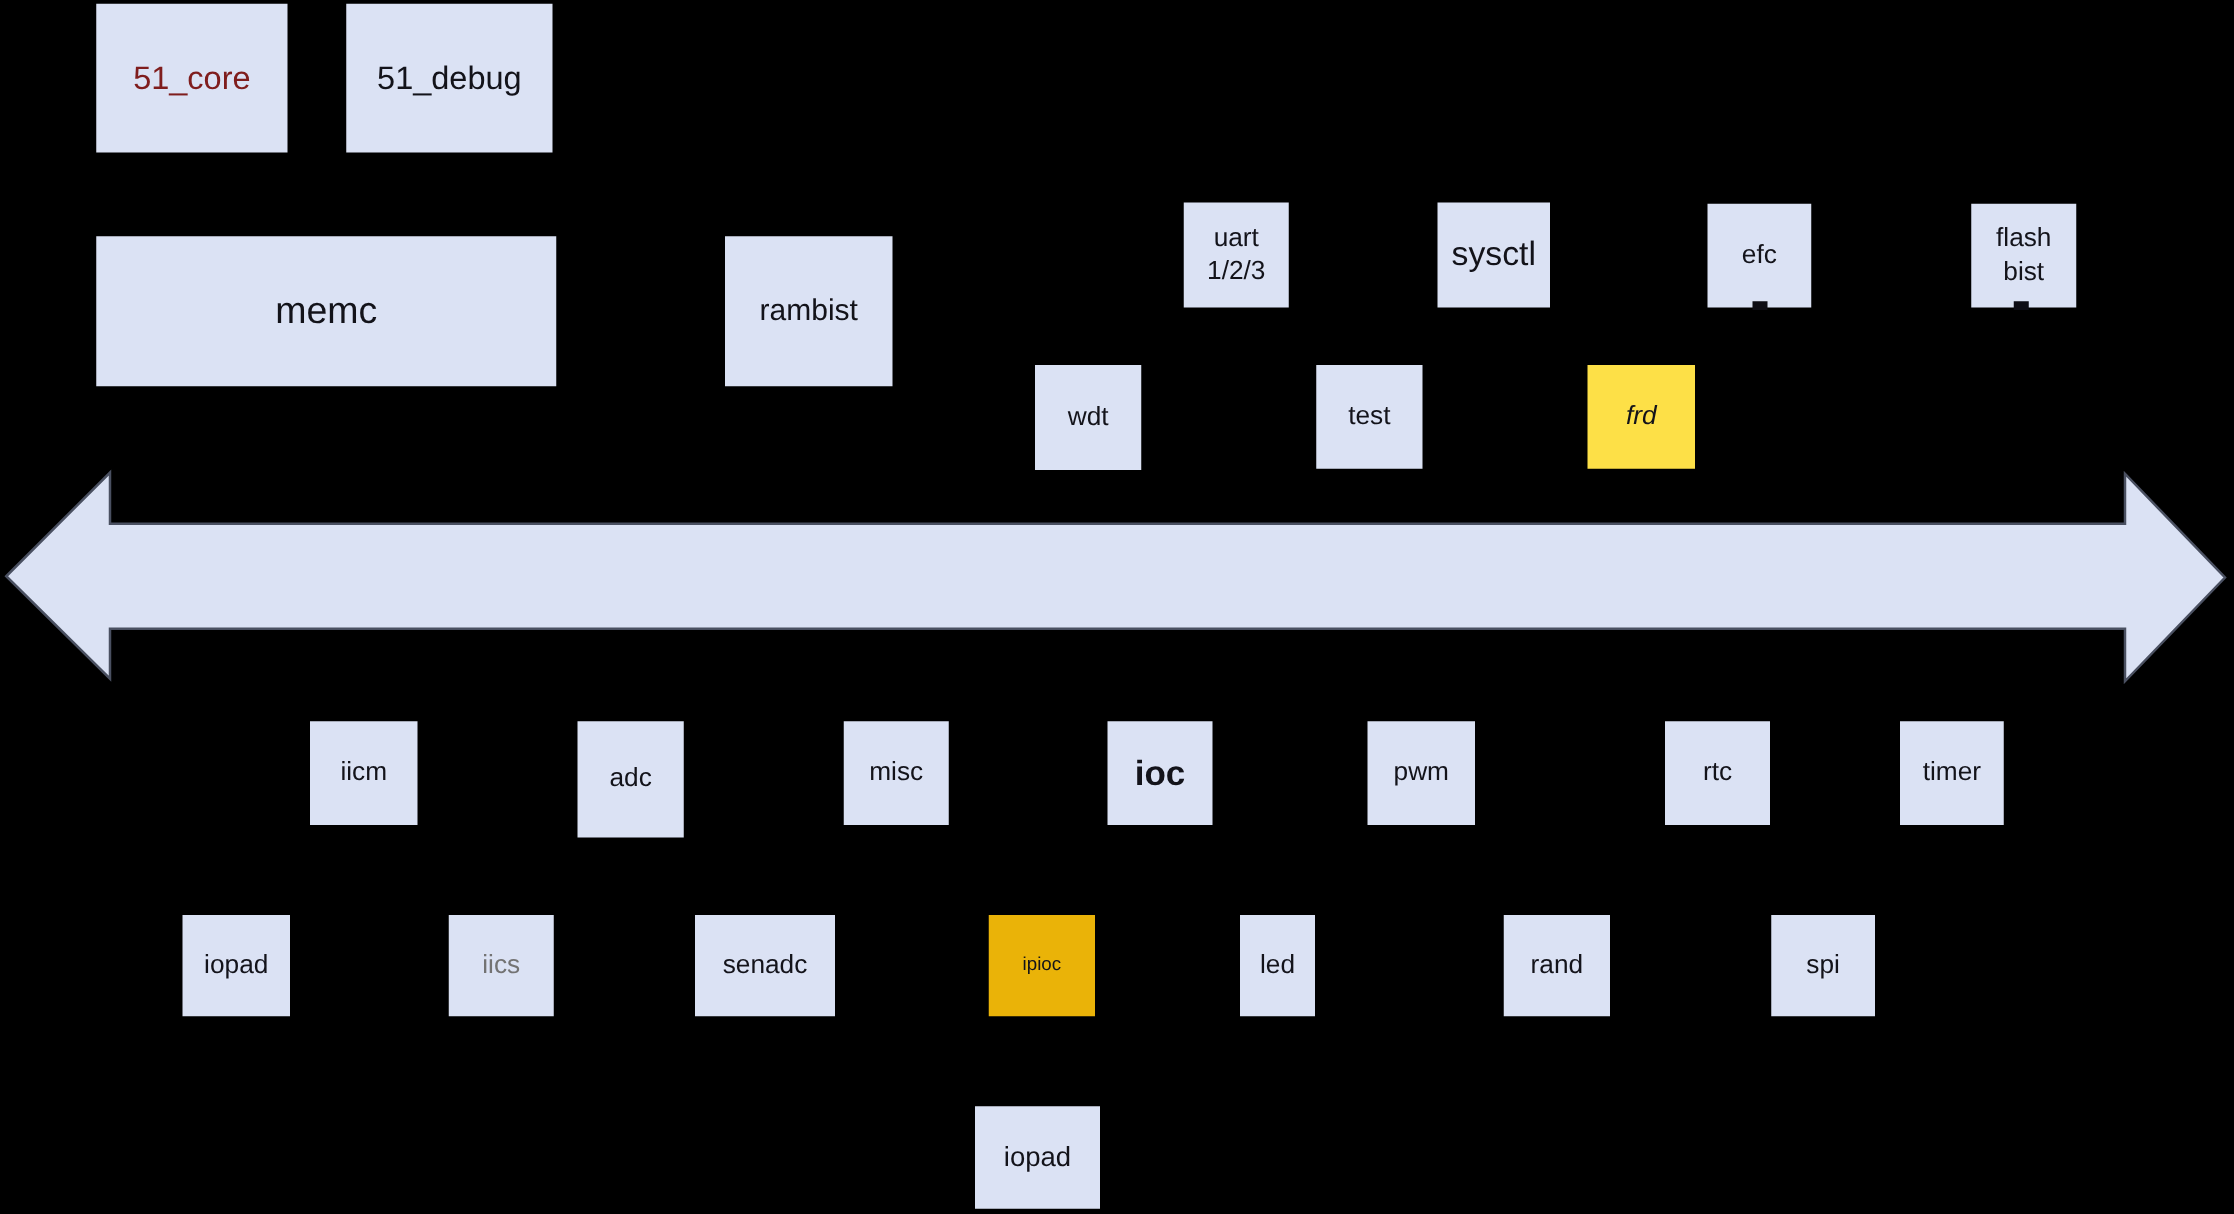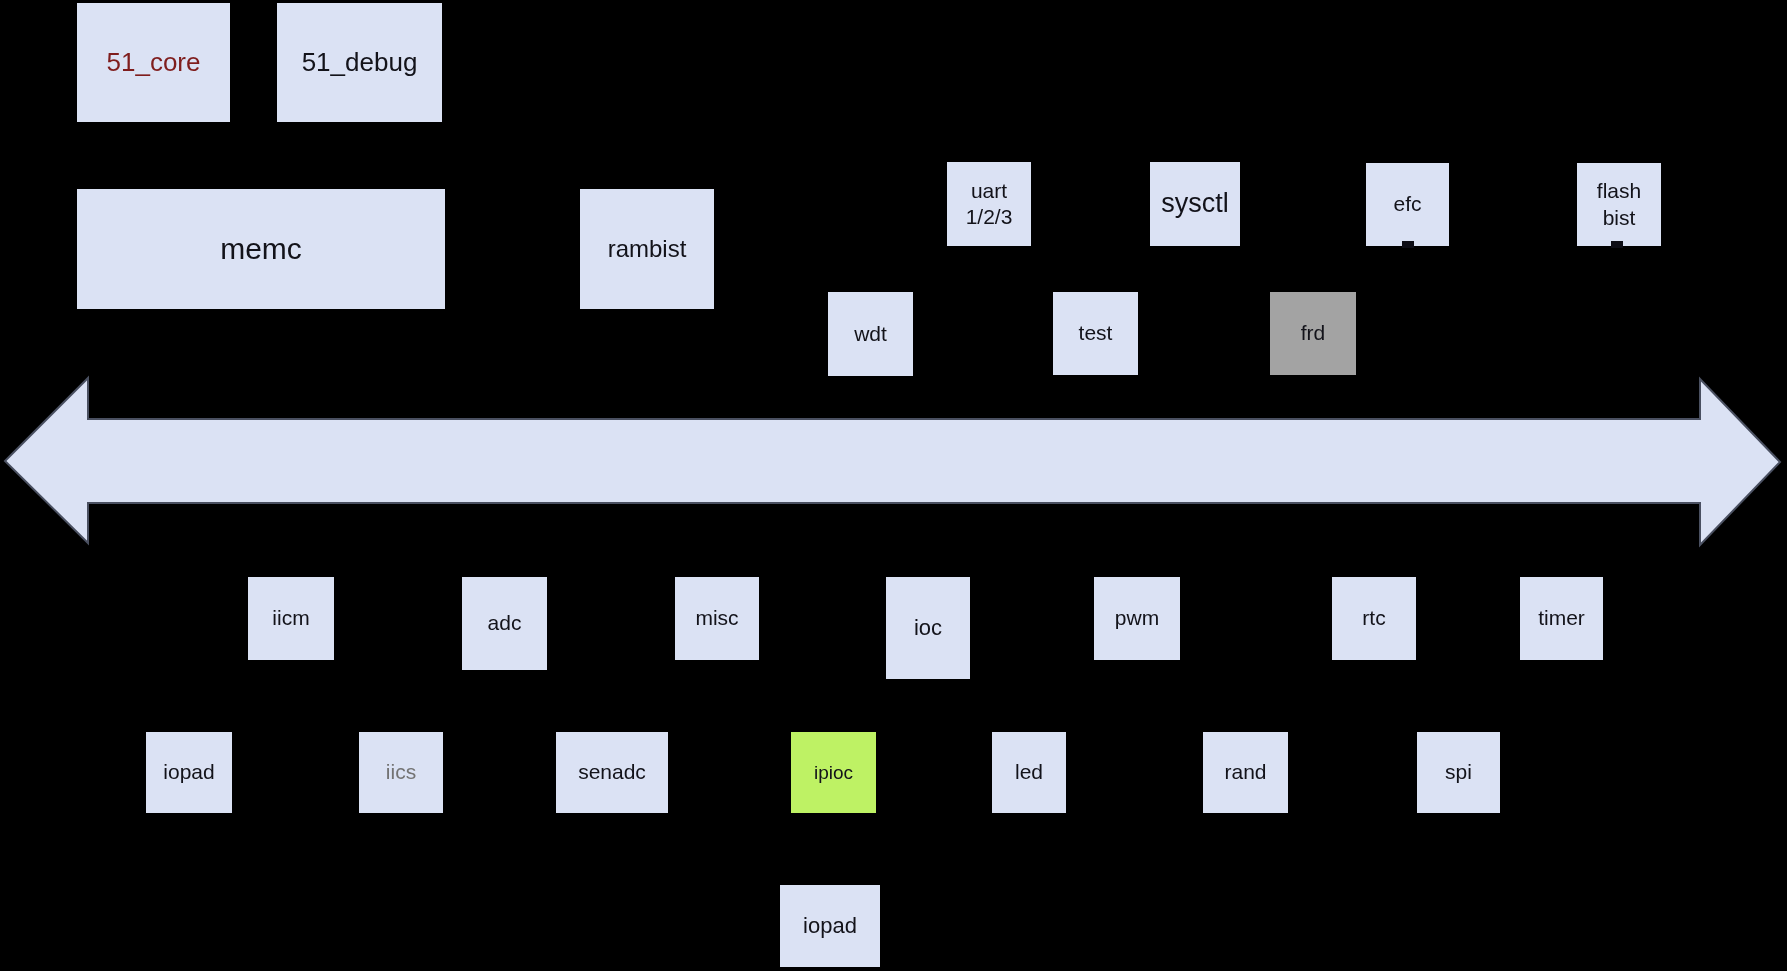--- a/index.html
+++ b/index.html
@@ -51,33 +51,33 @@
       <div class="node" style="left: 77px; top: 189px; width: 368px; height: 120px; font-size: 30px; background: rgb(219, 226, 244); color: rgb(19, 19, 26);">memc</div>
       <div class="node" style="left: 580px; top: 189px; width: 134px; height: 120px; font-size: 24px; background: rgb(219, 226, 244); color: rgb(19, 19, 26);">rambist</div>
       <div class="node" style="left: 947px; top: 162px; width: 84px; height: 84px; font-size: 21px; background: rgb(219, 226, 244); color: rgb(19, 19, 26);">uart
 1/2/3</div>
       <div class="node" style="left: 1150px; top: 162px; width: 90px; height: 84px; font-size: 27px; background: rgb(219, 226, 244); color: rgb(19, 19, 26);">sysctl</div>
       <div class="node" style="left: 1366px; top: 163px; width: 83px; height: 83px; font-size: 21px; background: rgb(219, 226, 244); color: rgb(19, 19, 26);">efc</div>
       <div class="node" style="left: 1577px; top: 163px; width: 84px; height: 83px; font-size: 21px; background: rgb(219, 226, 244); color: rgb(19, 19, 26);">flash
 bist</div>
       <div class="node" style="left: 828px; top: 292px; width: 85px; height: 84px; font-size: 21px; background: rgb(219, 226, 244); color: rgb(19, 19, 26);">wdt</div>
       <div class="node" style="left: 1053px; top: 292px; width: 85px; height: 83px; font-size: 21px; background: rgb(219, 226, 244); color: rgb(19, 19, 26);">test</div>
-      <div class="node" style="left: 1270px; top: 292px; width: 86px; height: 83px; font-size: 21px; background: #a3a3a3; color: rgb(19, 19, 26);">frd</div>
+      <div class="node" style="left: 1270px; top: 292px; width: 86px; height: 83px; font-size: 21px; background: #fde047; color: rgb(19, 19, 26); font-style: italic;">frd</div>
       <div class="node" style="left: 248px; top: 577px; width: 86px; height: 83px; font-size: 21px; background: rgb(219, 226, 244); color: rgb(19, 19, 26);">iicm</div>
       <div class="node" style="left: 462px; top: 577px; width: 85px; height: 93px; font-size: 21px; background: rgb(219, 226, 244); color: rgb(19, 19, 26);">adc</div>
       <div class="node" style="left: 675px; top: 577px; width: 84px; height: 83px; font-size: 21px; background: rgb(219, 226, 244); color: rgb(19, 19, 26);">misc</div>
-      <div class="node" style="left: 886px; top: 577px; width: 84px; height: 102px; font-size: 22px; background: rgb(219, 226, 244); color: rgb(19, 19, 26);">ioc</div>
+      <div class="node" style="left: 886px; top: 577px; width: 84px; height: 83px; font-size: 28px; background: rgb(219, 226, 244); color: rgb(19, 19, 26); font-weight: bold;">ioc</div>
       <div class="node" style="left: 1094px; top: 577px; width: 86px; height: 83px; font-size: 21px; background: rgb(219, 226, 244); color: rgb(19, 19, 26);">pwm</div>
       <div class="node" style="left: 1308px; top: 577px; width: 84px; height: 83px; font-size: 21px; background: rgb(219, 226, 244); color: rgb(19, 19, 26); margin-left: 24px;">rtc</div>
       <div class="node" style="left: 1520px; top: 577px; width: 83px; height: 83px; font-size: 21px; background: rgb(219, 226, 244); color: rgb(19, 19, 26);">timer</div>
       <div class="node" style="left: 146px; top: 732px; width: 86px; height: 81px; font-size: 21px; background: rgb(219, 226, 244); color: rgb(19, 19, 26);">iopad</div>
       <div class="node" style="left: 359px; top: 732px; width: 84px; height: 81px; font-size: 21px; background: rgb(219, 226, 244); color: #737373;">iics</div>
       <div class="node" style="left: 556px; top: 732px; width: 112px; height: 81px; font-size: 21px; background: rgb(219, 226, 244); color: rgb(19, 19, 26);">senadc</div>
-      <div class="node" style="left: 791px; top: 732px; width: 85px; height: 81px; font-size: 19px; background: #bef264; color: rgb(19, 19, 26);">ipioc</div>
-      <div class="node" style="left: 992px; top: 732px; width: 74px; height: 81px; font-size: 21px; background: rgb(219, 226, 244); color: rgb(19, 19, 26);">led</div>
+      <div class="node" style="left: 791px; top: 732px; width: 85px; height: 81px; font-size: 15px; background: #eab308; color: rgb(19, 19, 26);">ipioc</div>
+      <div class="node" style="left: 992px; top: 732px; width: 60px; height: 81px; font-size: 21px; background: rgb(219, 226, 244); color: rgb(19, 19, 26);">led</div>
       <div class="node" style="left: 1203px; top: 732px; width: 85px; height: 81px; font-size: 21px; background: rgb(219, 226, 244); color: rgb(19, 19, 26);">rand</div>
       <div class="node" style="left: 1417px; top: 732px; width: 83px; height: 81px; font-size: 21px; background: rgb(219, 226, 244); color: rgb(19, 19, 26);">spi</div>
       <div class="node" style="left: 780px; top: 885px; width: 100px; height: 82px; font-size: 22px; background: rgb(219, 226, 244); color: rgb(19, 19, 26);">iopad</div>
     </div>
   <div id="artifacts-layer">
       <div class="artifact" style="left: 1402px; top: 241px; width: 12px; height: 7px; background: rgb(13, 13, 21);"></div>
       <div class="artifact" style="left: 1611px; top: 241px; width: 12px; height: 7px; background: rgb(13, 13, 21);"></div>
     </div>
 </div>
 

